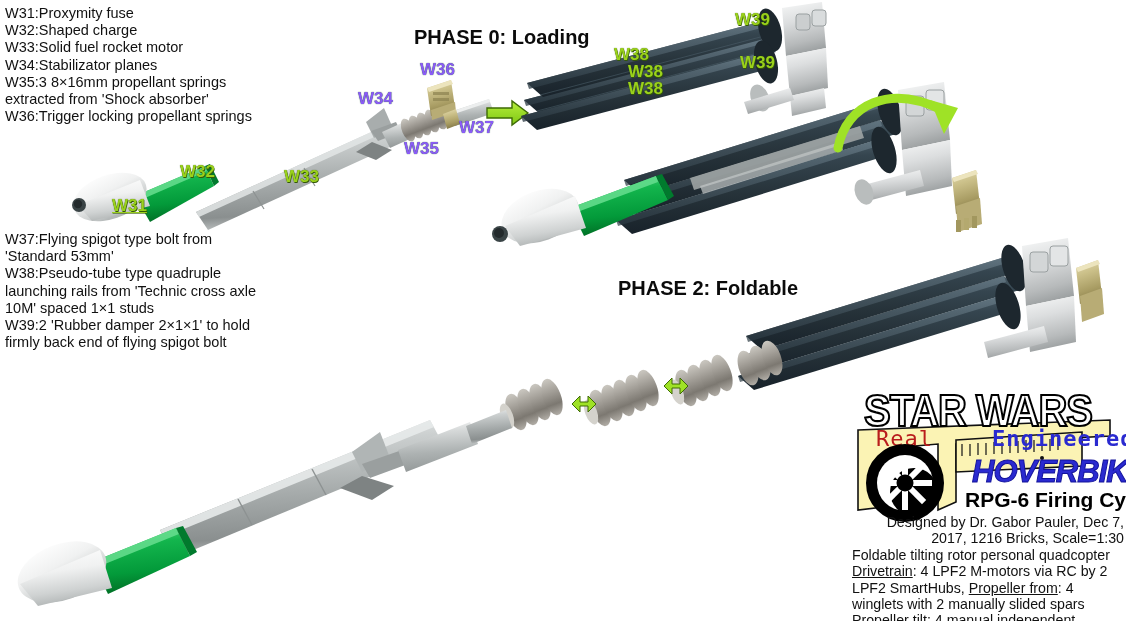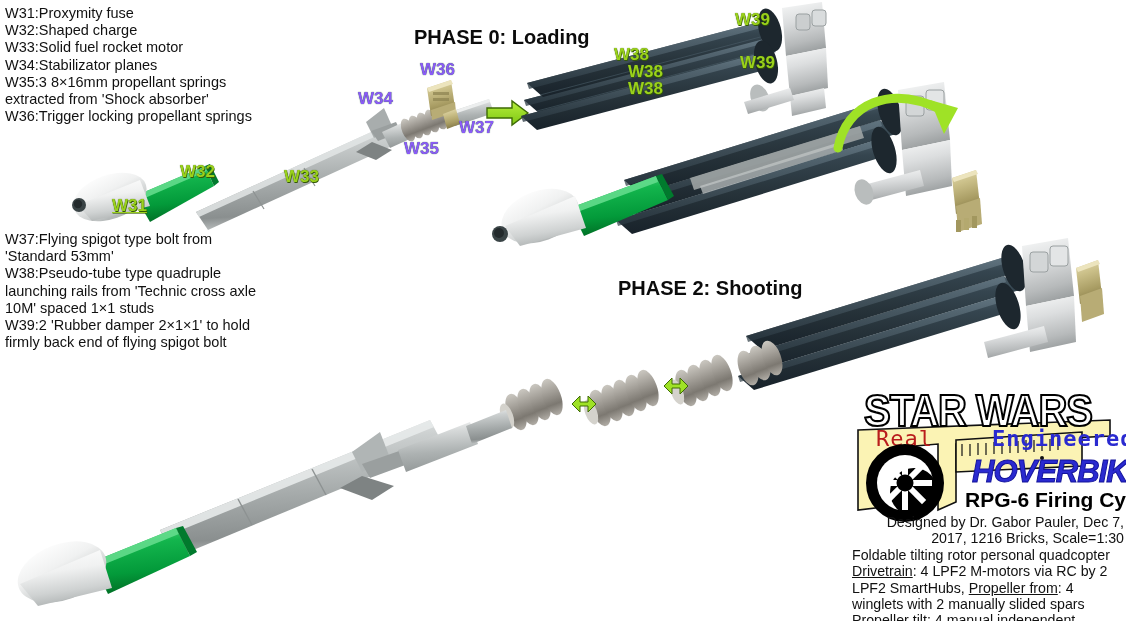--- a/index.html
+++ b/index.html
@@ -337,21 +337,21 @@
       <polygon points="352,452 380,432 390,458 362,472" fill="#b0b5b5"></polygon>
       <polygon points="340,488 372,500 394,486 362,476" fill="#7e8383"></polygon>
       <polygon points="362,464 402,450 408,464 370,478" fill="#9a9f9f"></polygon>
 
       <polygon points="398,450 470,422 478,444 406,472" fill="url(#gTubeL)"></polygon>
       <polygon points="466,426 506,410 512,428 472,444" fill="url(#gTube)"></polygon>
     </g>
   </svg>
 
   <div class="phase-label" style="left:414px;top:26px;">PHASE 0: Loading</div>
-  <div class="phase-label" style="left:618px;top:277px;">PHASE 2: Shooting</div>
+  <div class="phase-label" style="left:618px;top:277px;">PHASE 2: Foldable</div>
 
   <div class="tag" style="left:112px;top:196px;text-decoration:underline;">W31</div>
   <div class="tag" style="left:180px;top:162px;">W32</div>
   <div class="tag" style="left:284px;top:143px;margin-top:24px;">W33</div>
   <div class="tag dark" style="left:358px;top:89px;">W34</div>
   <div class="tag dark" style="left:404px;top:139px;">W35</div>
   <div class="tag dark" style="left:420px;top:60px;">W36</div>
   <div class="tag dark" style="left:459px;top:118px;">W37</div>
   <div class="tag" style="left:614px;top:45px;">W38</div>
   <div class="tag" style="left:628px;top:62px;">W38</div>

